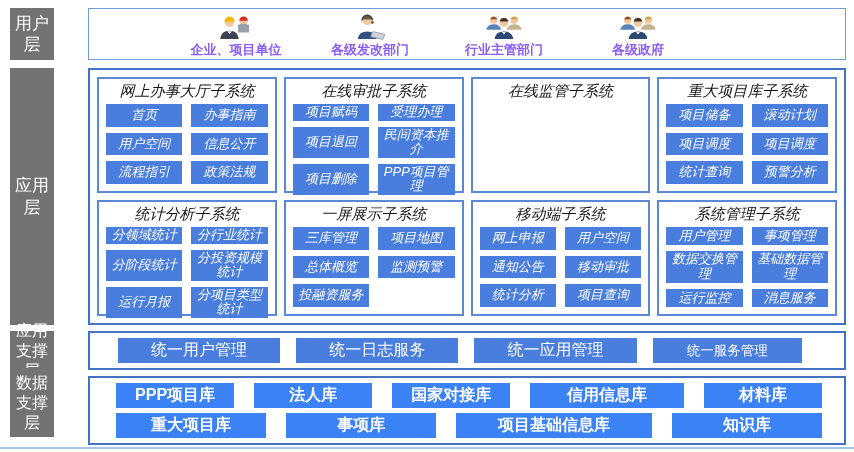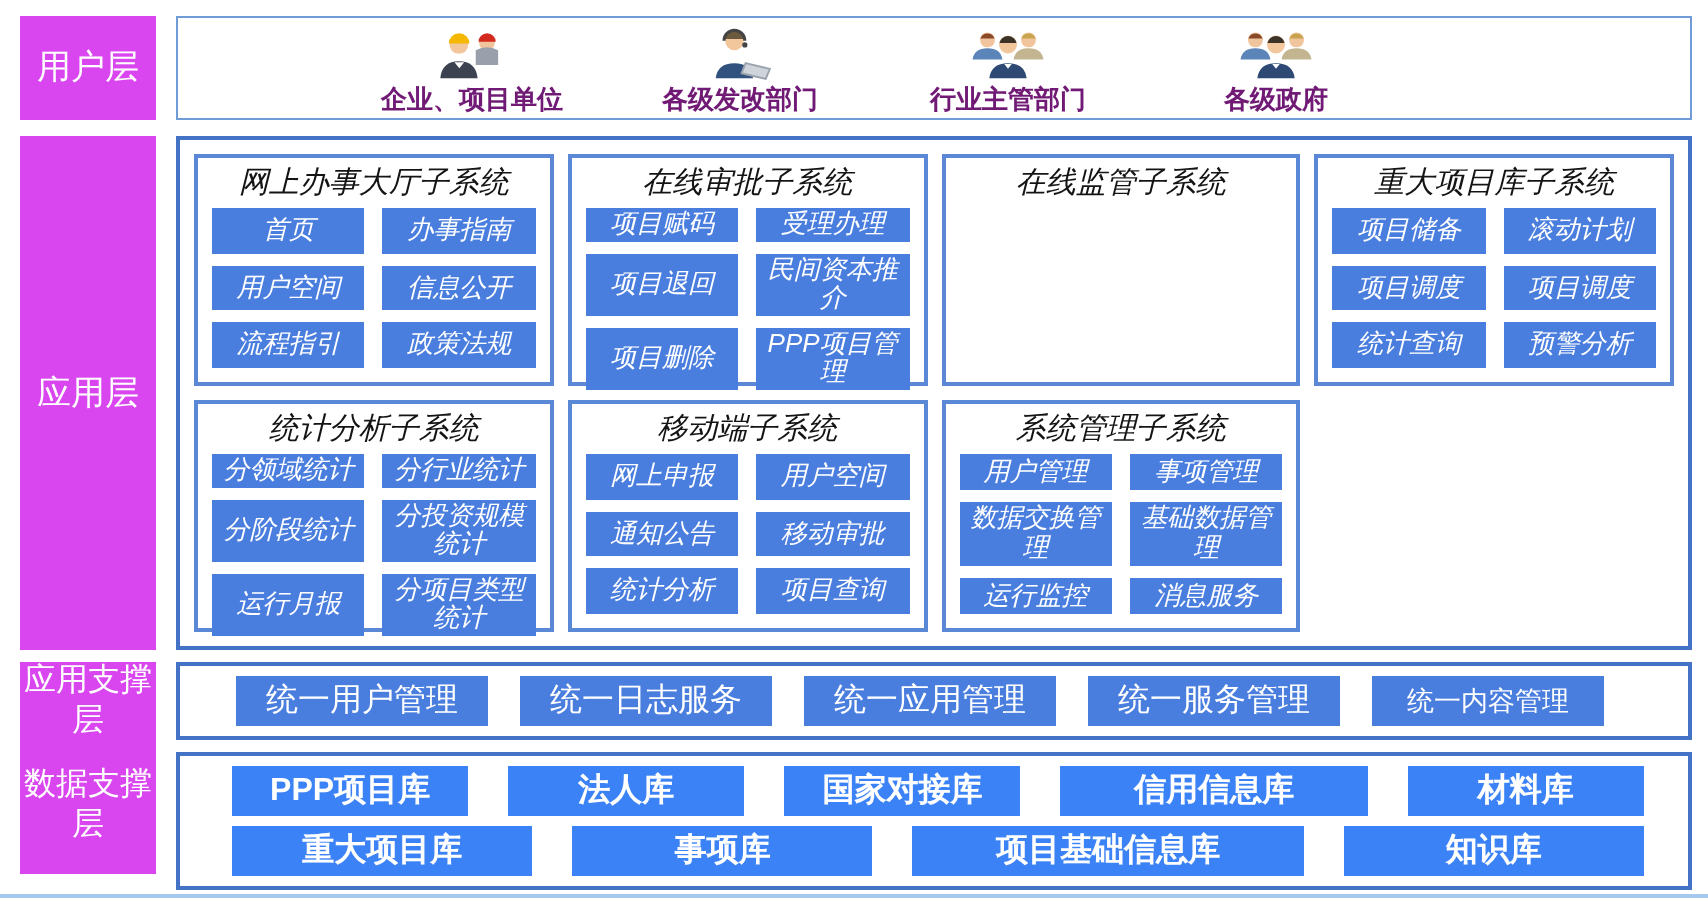--- a/index.html
+++ b/index.html
@@ -2,38 +2,38 @@
 <html><head>
 <meta charset="utf-8">
 <style>
   html,body{margin:0;padding:0;}
   body{
     width:854px;height:452px;position:relative;background:#ffffff;
     font-family:"Liberation Sans","DejaVu Sans",sans-serif;overflow:hidden;
   }
   
   .layer-label{
-    position:absolute;left:10px;width:68px;background:#d946ef;color:#fff;
+    position:absolute;left:10px;width:44px;background:#737373;color:#fff;
     display:flex;align-items:center;justify-content:center;text-align:center;
     font-size:17px;line-height:1.25;box-sizing:border-box;padding:2px;
   }
   #user-label{top:8px;height:52px;}
   #app-label{top:68px;height:257px;}
   #support-label{top:331px;height:39px;font-size:16px;}
   #data-label{top:368px;height:69px;font-size:16px;}
   
   .container{position:absolute;left:88px;width:758px;box-sizing:border-box;background:#fff;}
   #user-container{
     top:8px;height:52px;border:1px solid #6f9bd6;
     display:flex;justify-content:center;align-items:flex-start;
     gap:26px;padding:3px 60px 0 0;
   }
   .user-group{width:108px;display:flex;flex-direction:column;align-items:center;}
   .user-group svg{width:46px;height:28px;display:block;}
-  .user-group-label{font-size:13px;font-weight:bold;color:#701a75;white-space:nowrap;margin-top:1px;}
+  .user-group-label{font-size:13px;font-weight:bold;color:#8b5cf6;white-space:nowrap;margin-top:1px;}
   #app-container{
     top:68px;height:257px;border:2px solid #4472c4;
     display:grid;grid-template-columns:repeat(4,1fr);grid-template-rows:1fr 1fr;
     gap:7px;padding:7px;
   }
   .subsystem{border:2px solid #5b87d7;display:flex;flex-direction:column;min-height:0;box-sizing:border-box;font-style:italic;}
   .subsystem-title{font-size:15px;text-align:center;color:#141414;padding:3px 0 1px;}
   .chip-grid{flex:1;display:grid;grid-template-columns:1fr 1fr;grid-auto-rows:1fr;gap:6px 9px;padding:2px 7px 7px;min-height:0;}
   .chip{
     background:#4a7ede;color:#fff;font-size:13px;line-height:1.12;
@@ -181,20 +181,31 @@
     <div class="chip-grid">
       <div class="chip">分领域统计</div>
       <div class="chip">分行业统计</div>
       <div class="chip">分阶段统计</div>
       <div class="chip">分投资规模统计</div>
       <div class="chip">运行月报</div>
       <div class="chip">分项目类型统计</div>
     </div>
   </div>
 
+  <div class="subsystem">
+    <div class="subsystem-title">一屏展示子系统</div>
+    <div class="chip-grid">
+      <div class="chip">三库管理</div>
+      <div class="chip">项目地图</div>
+      <div class="chip">总体概览</div>
+      <div class="chip">监测预警</div>
+      <div class="chip">投融资服务</div>
+      <div class="chip chip-spacer"></div>
+    </div>
+  </div>
 
   <div class="subsystem">
     <div class="subsystem-title">移动端子系统</div>
     <div class="chip-grid">
       <div class="chip">网上申报</div>
       <div class="chip">用户空间</div>
       <div class="chip">通知公告</div>
       <div class="chip">移动审批</div>
       <div class="chip">统计分析</div>
       <div class="chip">项目查询</div>
@@ -213,21 +224,20 @@
     </div>
   </div>
 </div>
 
 <div class="layer-label" id="support-label">应用支撑层</div>
 <div class="container" id="support-container">
   <div class="support-bar">统一用户管理</div>
   <div class="support-bar">统一日志服务</div>
   <div class="support-bar">统一应用管理</div>
   <div class="support-bar">统一服务管理</div>
-  <div class="support-bar">统一内容管理</div>
 </div>
 
 <div class="layer-label" id="data-label">数据支撑层</div>
 <div class="container" id="data-container">
   <div class="data-row">
     <div class="db">PPP项目库</div>
     <div class="db">法人库</div>
     <div class="db">国家对接库</div>
     <div class="db wide">信用信息库</div>
     <div class="db">材料库</div>

